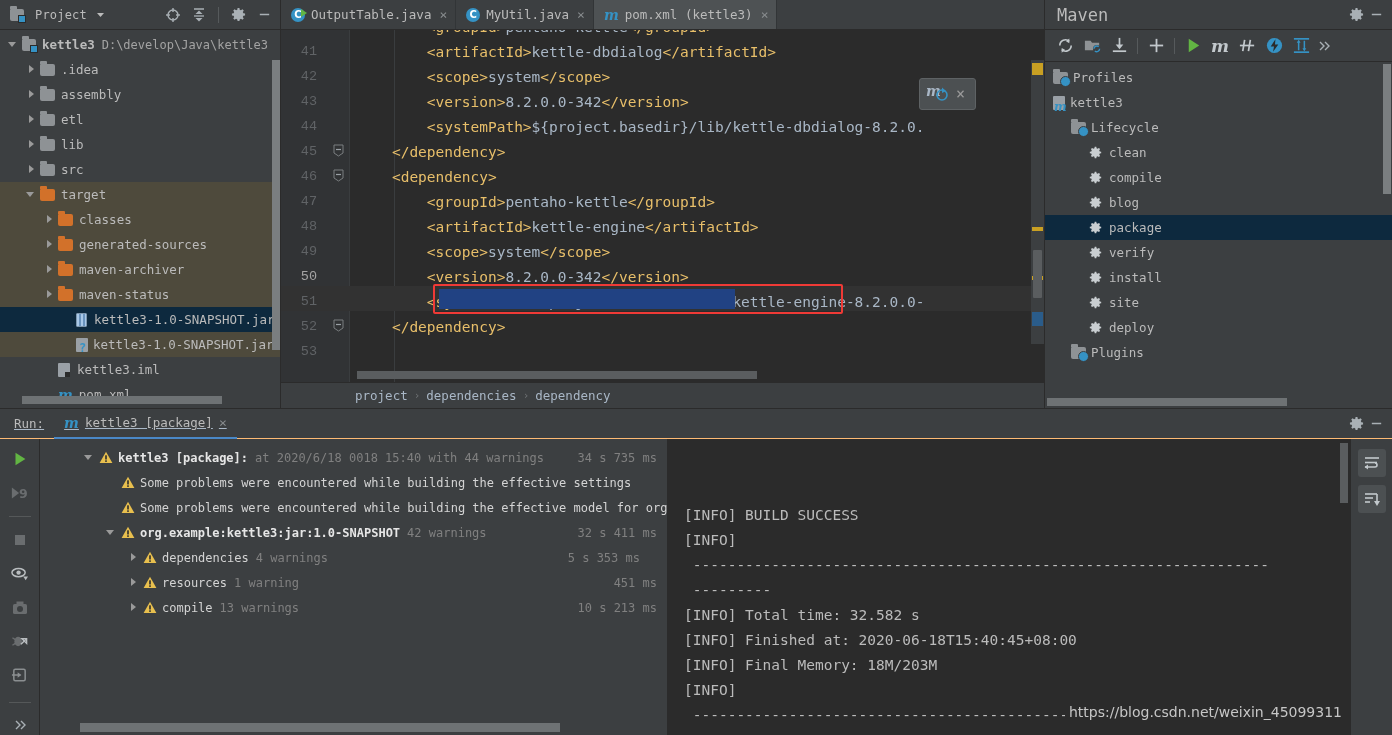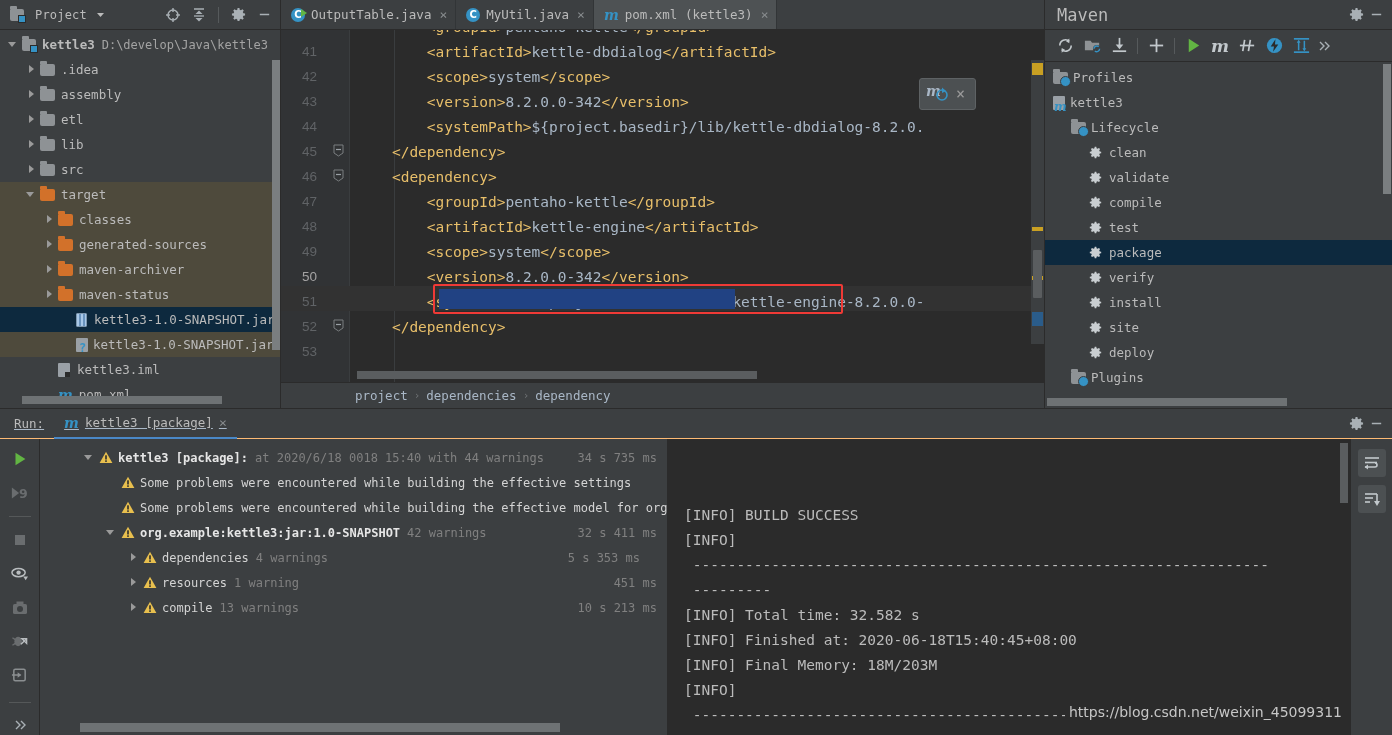--- a/index.html
+++ b/index.html
@@ -117,21 +117,21 @@
   }
   .tab-m { color: #3592c4; font-size: 14px; font-style: italic; font-weight: bold; font-family: "DejaVu Serif", serif; flex: none; }
 
   #code-wrap { flex: 1 1 auto; position: relative; overflow: hidden; background: #2b2b2b; }
   .code-line {
     position: relative; height: 25px; display: flex; align-items: center;
     font-size: 14.5px; white-space: pre; font-family: "DejaVu Sans Mono", monospace;
   }
   .gutter-num {
     width: 46px; flex: none; text-align: right; padding-right: 10px;
-    color: #606366; font-size: 13.5px; font-family: Liberation Sans, sans-serif;
+    color: #606366; font-size: 13.5px; font-family: Liberation Mono, monospace;
   }
   .code-line.cur .gutter-num { color: #a4a3a3; }
   .fold { width: 22px; flex: none; text-align: center; color: #7a7e80; font-size: 11px; }
   .codetext { padding-left: 8px; }
   .tagc { color: #e8bf6a; }
   .gut-bg { position: absolute; left: 0; top: 0; width: 68px; height: 100%; background: #313335; }
   .vline { position: absolute; left: 68px; top: 0; width: 1px; height: 100%; background: #3a3d3f; }
   .vline2 { position: absolute; left: 113px; top: 0; width: 1px; height: 100%; background: #3a3d3f; }
 
   #cur-line-hl { position: absolute; left: 0; right: 0; height: 25px; background: #323232; }
@@ -575,37 +575,29 @@
                 <path d="M7 1h2l.3 1.8 1.3.6 1.6-1 1.4 1.4-1 1.6.6 1.3L15 7v2l-1.8.3-.6 1.3 1 1.6-1.4 1.4-1.6-1-1.3.6L9 15H7l-.3-1.8-1.3-.6-1.6 1-1.4-1.4 1-1.6-.6-1.3L1 9V7l1.8-.3.6-1.3-1-1.6 1.4-1.4 1.6 1 1.3-.6z" fill="#c9ced1"></path>
               </svg></span>
             <span>clean</span>
           </div>
           <div class="mnode" style="padding-left: 44px;">
             <span class="arrow "></span>
             <span class="gear-small"><svg width="13" height="13" viewBox="0 0 16 16">
                 <path d="M8 5.2a2.8 2.8 0 1 0 0 5.6 2.8 2.8 0 0 0 0-5.6zm0 1.6a1.2 1.2 0 1 1 0 2.4 1.2 1.2 0 0 1 0-2.4z" fill="#c9ced1"></path>
                 <path d="M7 1h2l.3 1.8 1.3.6 1.6-1 1.4 1.4-1 1.6.6 1.3L15 7v2l-1.8.3-.6 1.3 1 1.6-1.4 1.4-1.6-1-1.3.6L9 15H7l-.3-1.8-1.3-.6-1.6 1-1.4-1.4 1-1.6-.6-1.3L1 9V7l1.8-.3.6-1.3-1-1.6 1.4-1.4 1.6 1 1.3-.6z" fill="#c9ced1"></path>
               </svg></span>
-            <span>validate</span>
+            <span>compile</span>
           </div>
           <div class="mnode" style="padding-left: 44px;">
             <span class="arrow "></span>
             <span class="gear-small"><svg width="13" height="13" viewBox="0 0 16 16">
                 <path d="M8 5.2a2.8 2.8 0 1 0 0 5.6 2.8 2.8 0 0 0 0-5.6zm0 1.6a1.2 1.2 0 1 1 0 2.4 1.2 1.2 0 0 1 0-2.4z" fill="#c9ced1"></path>
                 <path d="M7 1h2l.3 1.8 1.3.6 1.6-1 1.4 1.4-1 1.6.6 1.3L15 7v2l-1.8.3-.6 1.3 1 1.6-1.4 1.4-1.6-1-1.3.6L9 15H7l-.3-1.8-1.3-.6-1.6 1-1.4-1.4 1-1.6-.6-1.3L1 9V7l1.8-.3.6-1.3-1-1.6 1.4-1.4 1.6 1 1.3-.6z" fill="#c9ced1"></path>
               </svg></span>
-            <span>compile</span>
-          </div>
-          <div class="mnode" style="padding-left: 44px;">
-            <span class="arrow "></span>
-            <span class="gear-small"><svg width="13" height="13" viewBox="0 0 16 16">
-                <path d="M8 5.2a2.8 2.8 0 1 0 0 5.6 2.8 2.8 0 0 0 0-5.6zm0 1.6a1.2 1.2 0 1 1 0 2.4 1.2 1.2 0 0 1 0-2.4z" fill="#c9ced1"></path>
-                <path d="M7 1h2l.3 1.8 1.3.6 1.6-1 1.4 1.4-1 1.6.6 1.3L15 7v2l-1.8.3-.6 1.3 1 1.6-1.4 1.4-1.6-1-1.3.6L9 15H7l-.3-1.8-1.3-.6-1.6 1-1.4-1.4 1-1.6-.6-1.3L1 9V7l1.8-.3.6-1.3-1-1.6 1.4-1.4 1.6 1 1.3-.6z" fill="#c9ced1"></path>
-              </svg></span>
-            <span>test</span>
+            <span>blog</span>
           </div>
           <div class="mnode sel" style="padding-left: 44px;">
             <span class="arrow "></span>
             <span class="gear-small"><svg width="13" height="13" viewBox="0 0 16 16">
                 <path d="M8 5.2a2.8 2.8 0 1 0 0 5.6 2.8 2.8 0 0 0 0-5.6zm0 1.6a1.2 1.2 0 1 1 0 2.4 1.2 1.2 0 0 1 0-2.4z" fill="#c9ced1"></path>
                 <path d="M7 1h2l.3 1.8 1.3.6 1.6-1 1.4 1.4-1 1.6.6 1.3L15 7v2l-1.8.3-.6 1.3 1 1.6-1.4 1.4-1.6-1-1.3.6L9 15H7l-.3-1.8-1.3-.6-1.6 1-1.4-1.4 1-1.6-.6-1.3L1 9V7l1.8-.3.6-1.3-1-1.6 1.4-1.4 1.6 1 1.3-.6z" fill="#c9ced1"></path>
               </svg></span>
             <span>package</span>
           </div>
           <div class="mnode" style="padding-left: 44px;">

